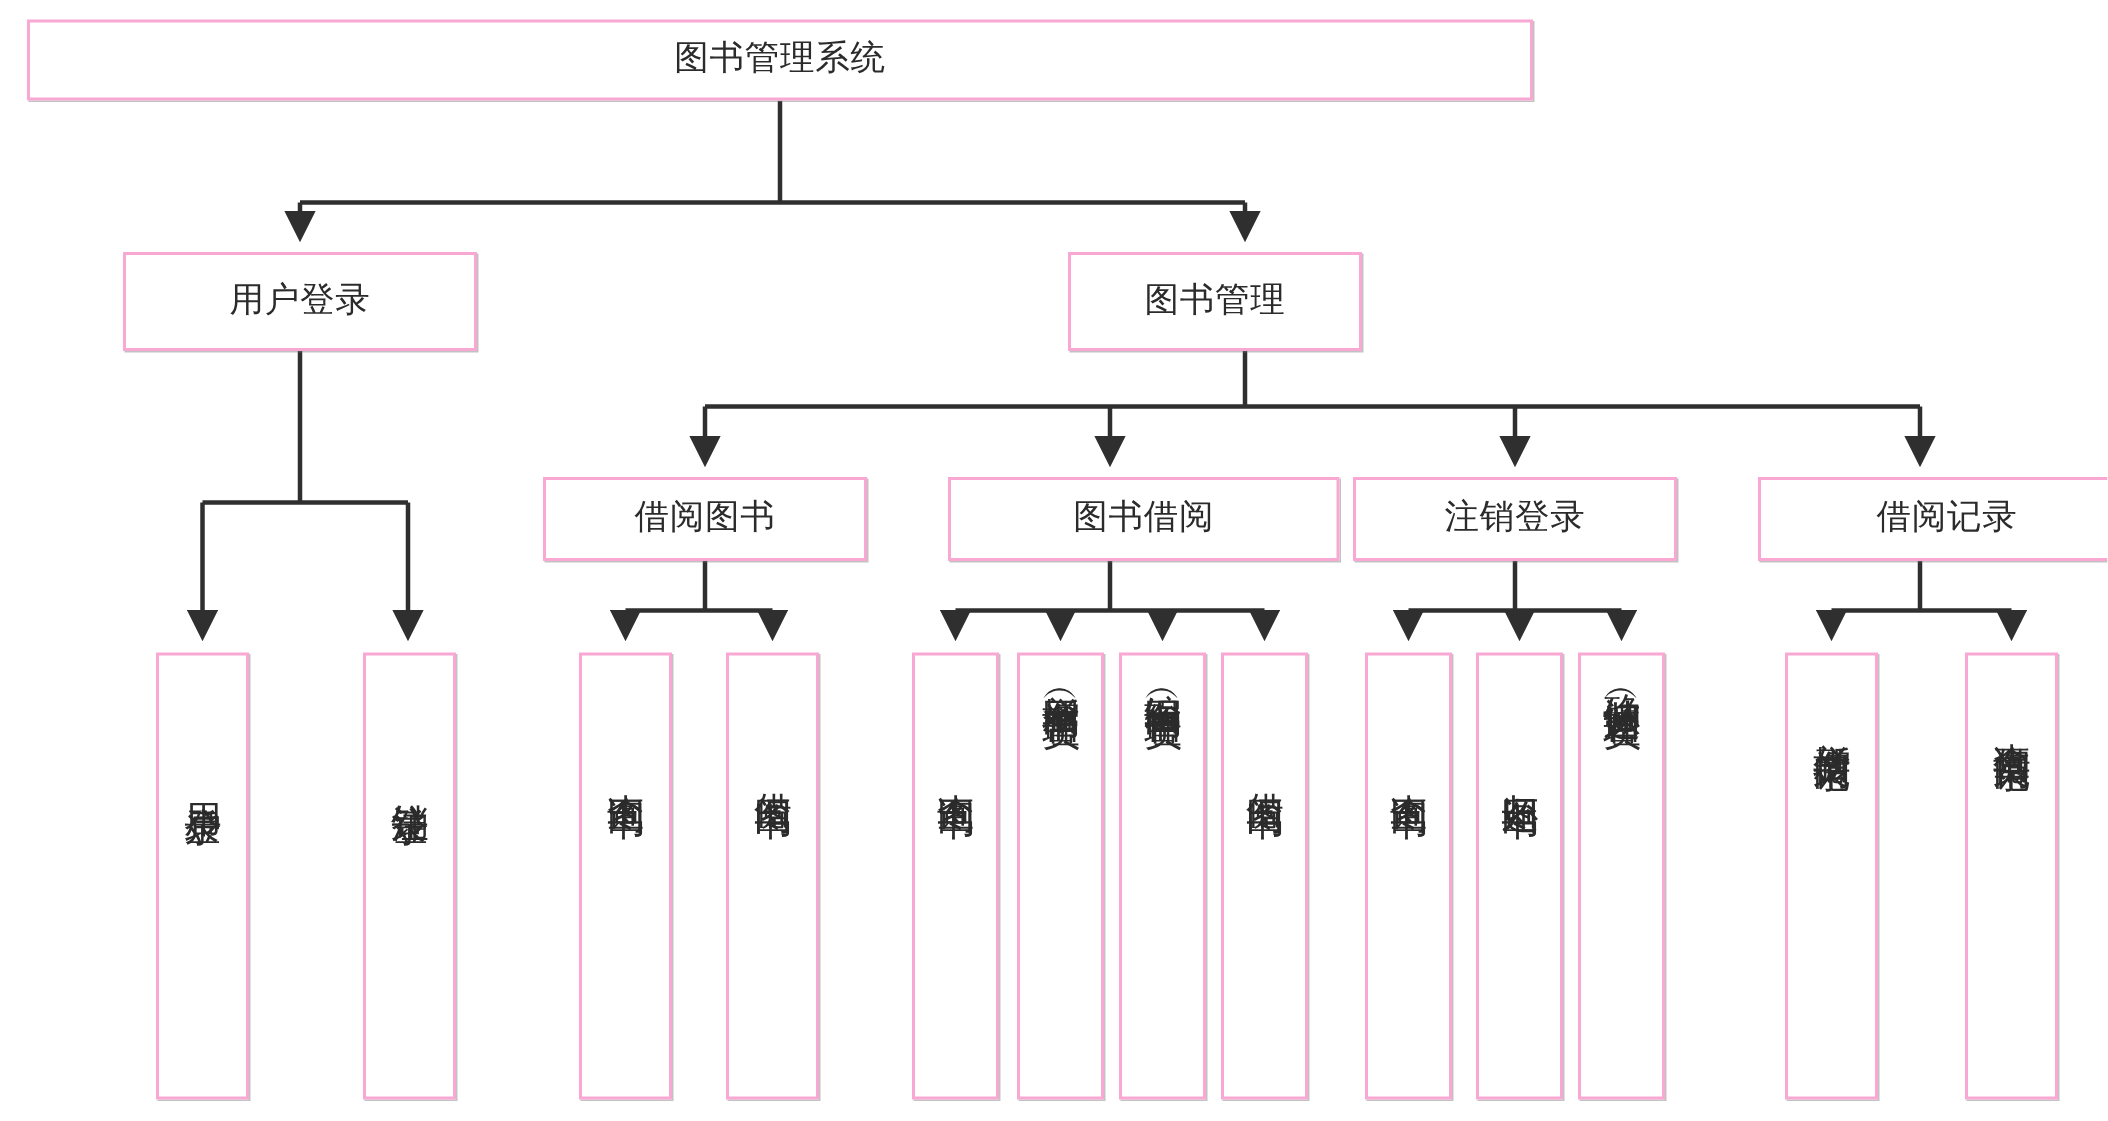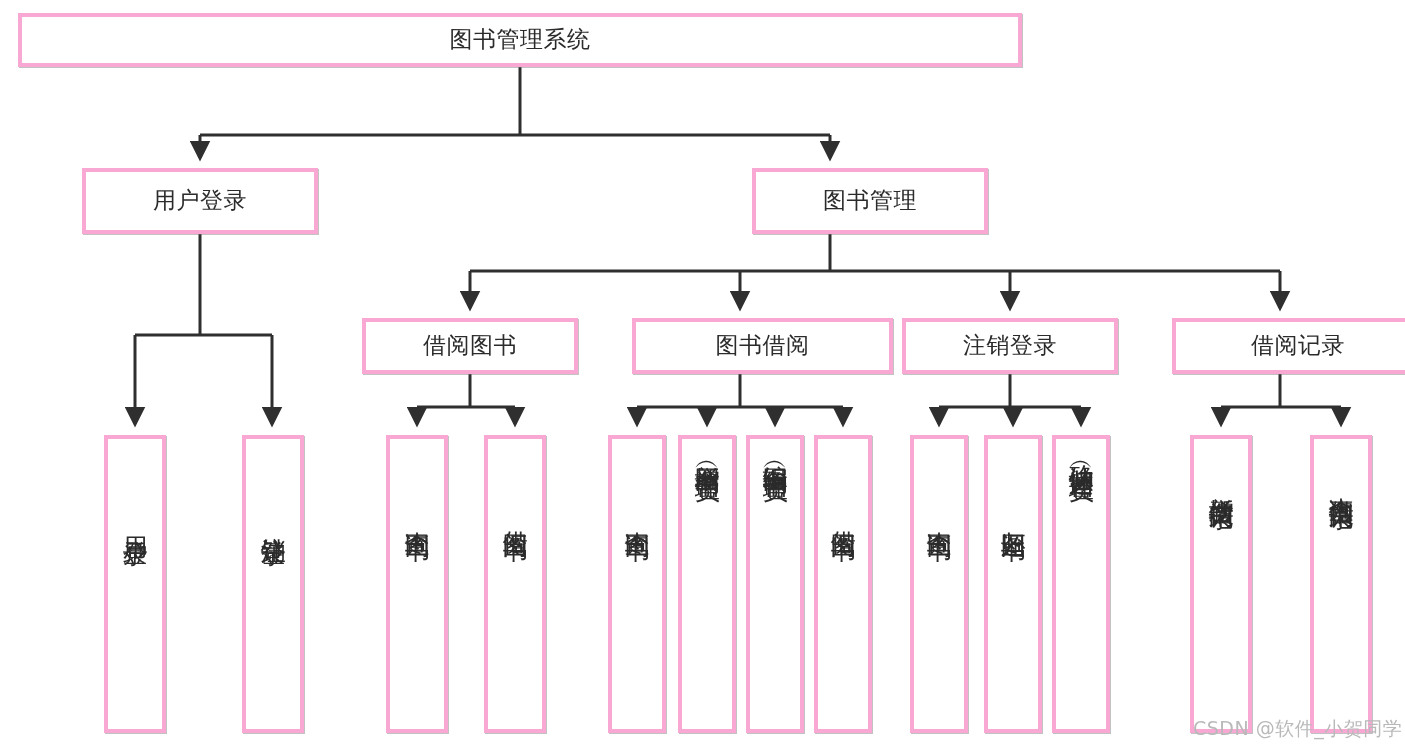--- a/index.html
+++ b/index.html
@@ -23,21 +23,21 @@
     left: 0;
     top: 0;
     width: 1405px;
     height: 747px;
     pointer-events: none;
   }
   .node {
     position: absolute;
     box-sizing: border-box;
     background: #ffffff;
-    border: 4px solid #f9a8d4;
+    border: 2px solid #f9a8d4;
     display: flex;
     align-items: center;
     justify-content: center;
     color: #2b2b2b;
     box-shadow: 1px 1px 0 rgba(120,120,120,0.45);
   }
   .node .label {
     display: block;
     text-align: center;
     line-height: 1.18;
@@ -132,21 +132,21 @@
     </g>
   </svg>
 
   <div class="node h root" style="left:18px; top:13px; width:1004px; height:54px;">
     <span class="label">图书管理系统</span>
   </div>
 
   <div class="node h" style="left:82px; top:168px; width:236px; height:66px;">
     <span class="label">用户登录</span>
   </div>
-  <div class="node h" style="left:752px; top:168px; width:236px; height:66px;">
+  <div class="node h" style="left:712px; top:168px; width:196px; height:66px;">
     <span class="label">图书管理</span>
   </div>
 
   <div class="node h" style="left:362px; top:318px; width:216px; height:56px;">
     <span class="label">借阅图书</span>
   </div>
   <div class="node h" style="left:632px; top:318px; width:261px; height:56px;">
     <span class="label">图书借阅</span>
   </div>
   <div class="node h" style="left:902px; top:318px; width:216px; height:56px;">
@@ -193,15 +193,14 @@
     <span class="label">确认归还（管理员）</span>
   </div>
 
   <div class="node v" style="left:1190px; top:435px; width:62px; height:298px; padding-top:38px;">
     <span class="label">新增借阅记录</span>
   </div>
   <div class="node v" style="left:1310px; top:435px; width:62px; height:298px; padding-top:38px;">
     <span class="label">查询借阅记录</span>
   </div>
 
-  <div class="watermark" style="left:1193px; top:716px;">CSDN @软件_小贺同学</div>
 
 </div>
 
 </body></html>

